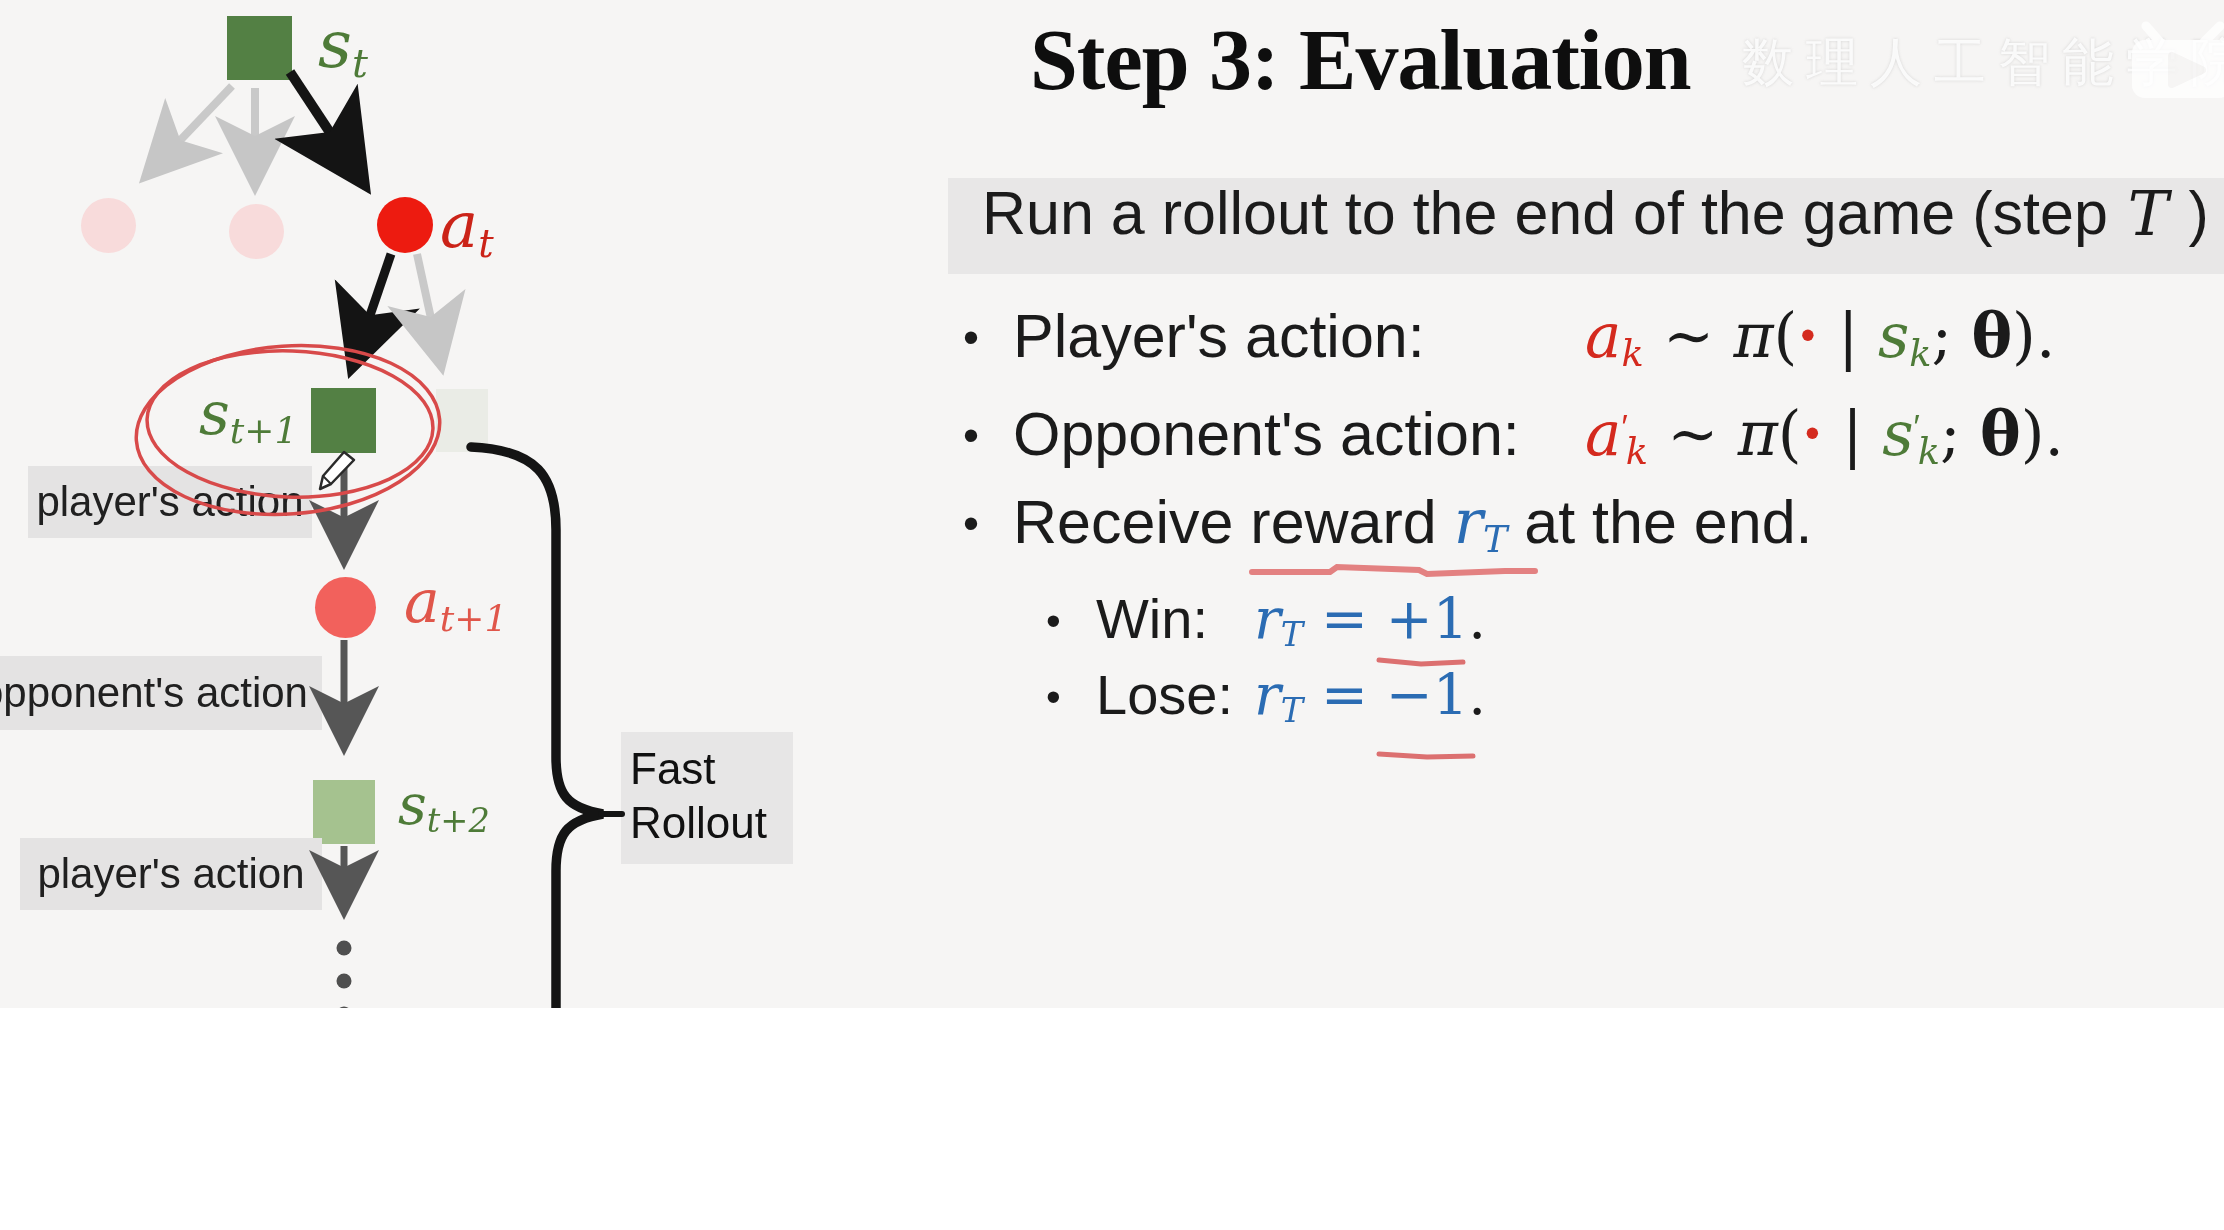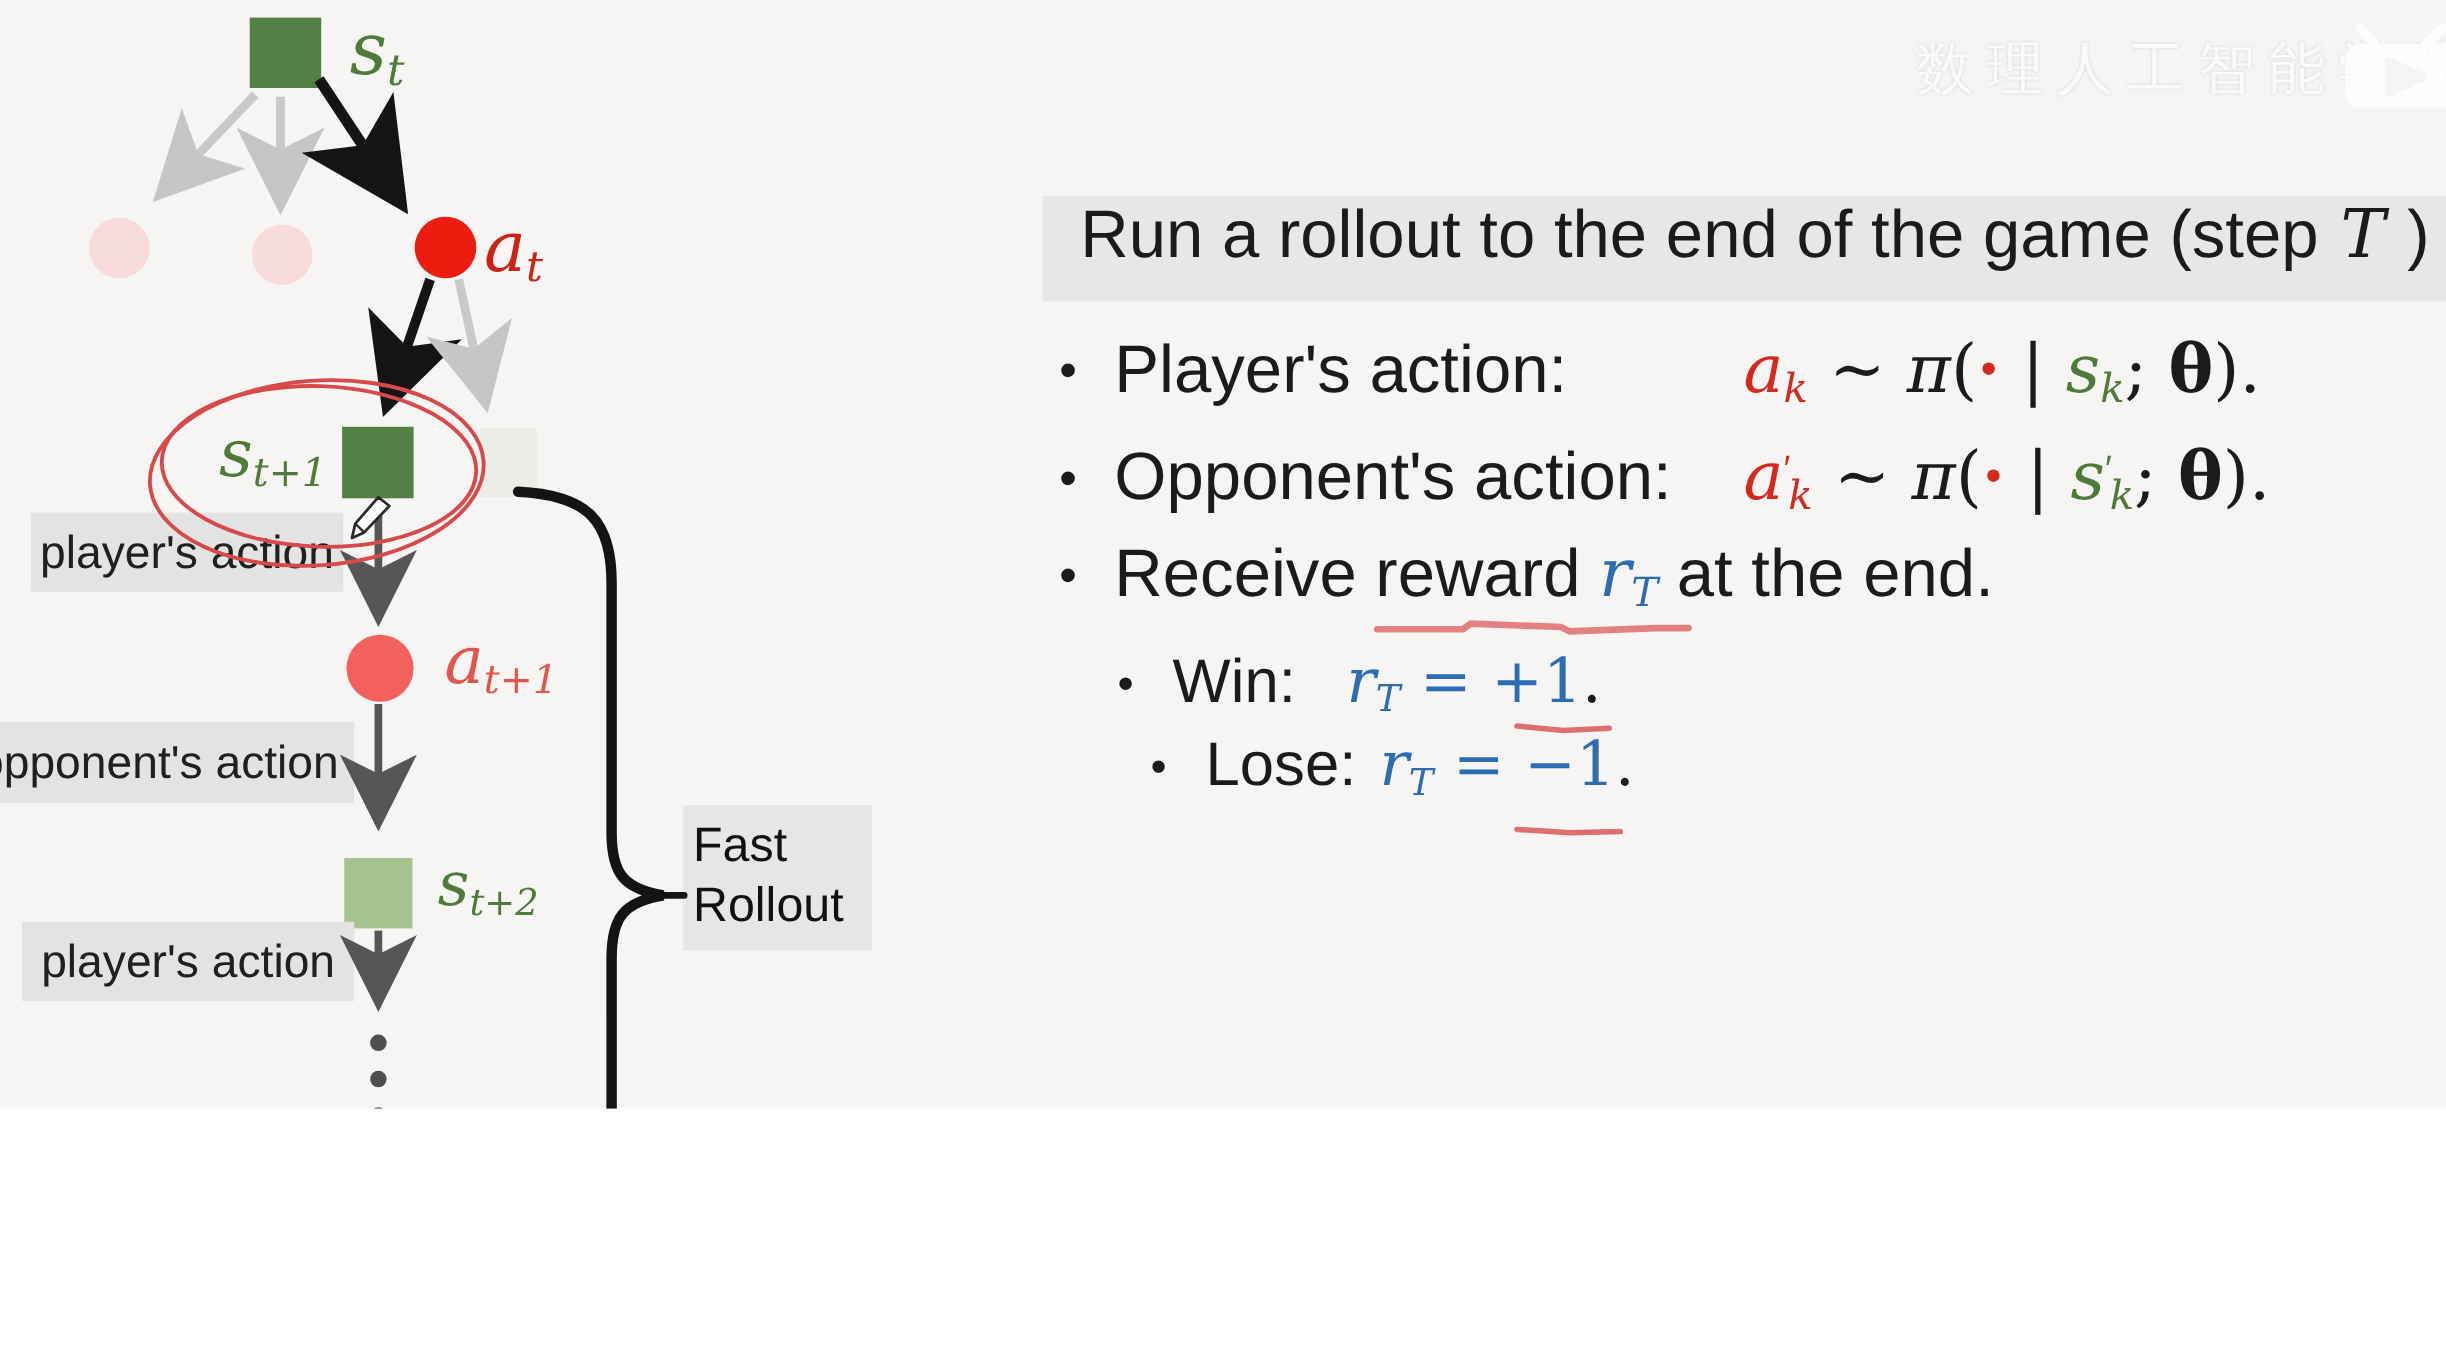--- a/index.html
+++ b/index.html
@@ -98,40 +98,41 @@
     </div>
   <div class="action-box" style="left:-34px; top:1046px; width:368px; height:80px;">
       <span>opponent's action</span>
     </div>
 
   <div class="rollout-box">
     <div>Fast</div>
     <div>Rollout</div>
   </div>
 
+  <div class="abs slide-title">Step 3: Evaluation</div>
 
   <div class="abs highlight-bar">
     <span>Run a rollout to the end of the game (step </span>
       <span class="mi">T</span>
       <span>)</span>
   </div>
 
   <div class="abs bullet-line" style="left:963px; top:300px;">
     <span class="bullet">•</span><span class="lbl-wide">Player's action:</span><span class="mi red">a</span><sub class="mi red">k</sub><span class="mo"> ∼ </span><span class="mi">π</span><span class="mo">(</span><span class="mdot mo">·</span><span class="mo"> | </span><span class="mi green">s</span><sub class="mi green">k</sub><span class="mo">; </span><span class="theta">θ</span><span class="mo">).</span>
   </div>
 
   <div class="abs bullet-line" style="left:963px; top:398px;">
     <span class="bullet">•</span><span class="lbl-wide">Opponent's action:</span><span class="mi red">a</span><span class="prime red">′</span><sub class="mi red">k</sub><span class="mo"> ∼ </span><span class="mi">π</span><span class="mo">(</span><span class="mdot mo">·</span><span class="mo"> | </span><span class="mi green">s</span><span class="prime green">′</span><sub class="mi green">k</sub><span class="mo">; </span><span class="theta">θ</span><span class="mo">).</span>
   </div>
 
   <div class="abs bullet-line" style="left:963px; top:486px;">
     <span class="bullet">•</span><span>Receive reward </span><span class="mi blue">r</span><sub class="mi blue">T</sub><span> at the end.</span>
   </div>
 
-  <div class="abs bullet-line sub-line" style="left:1016px; top:586px;">
+  <div class="abs bullet-line sub-line" style="left:1046px; top:586px;">
     <span class="bullet">•</span><span class="lbl-small">Win:</span><span class="mi blue">r</span><sub class="mi blue">T</sub><span class="mo blue"> = </span><span class="mo blue">+1</span><span class="mo">.</span>
   </div>
 
   <div class="abs bullet-line sub-line" style="left:1046px; top:662px;">
     <span class="bullet">•</span><span class="lbl-small">Lose:</span><span class="mi blue">r</span><sub class="mi blue">T</sub><span class="mo blue"> = </span><span class="mo blue">−1</span><span class="mo">.</span>
   </div>
 
   <div class="abs cn-watermark">数理人工智能学院</div>
 
   <svg class="overlay-svg" style="left:2126px; top:18px;" width="120" height="90">

